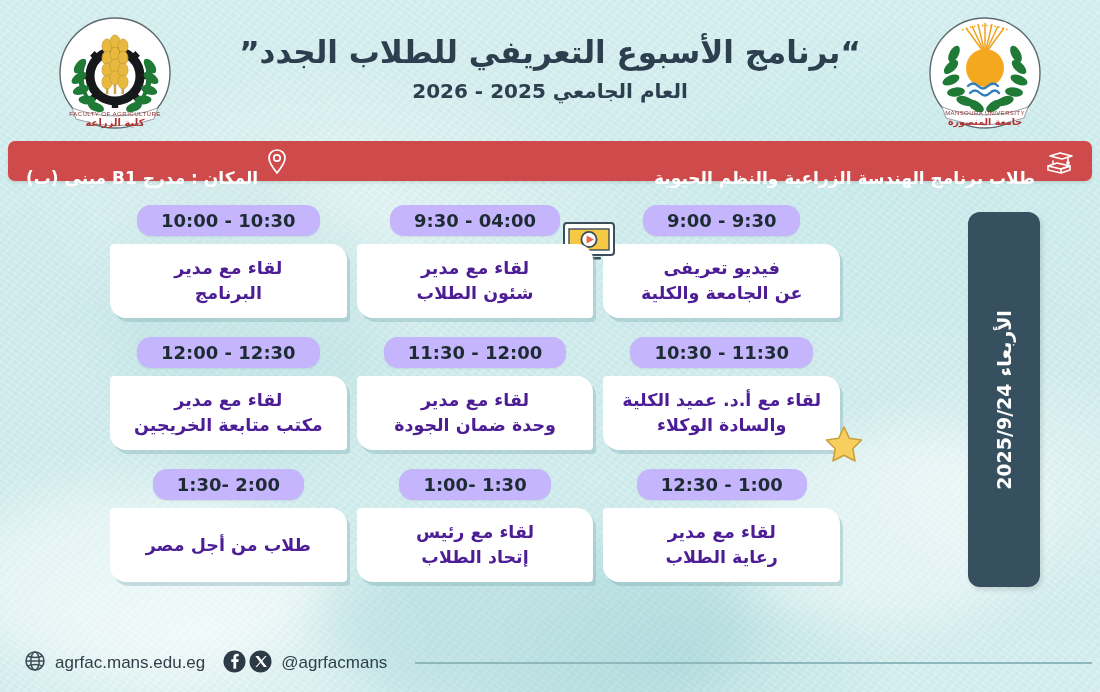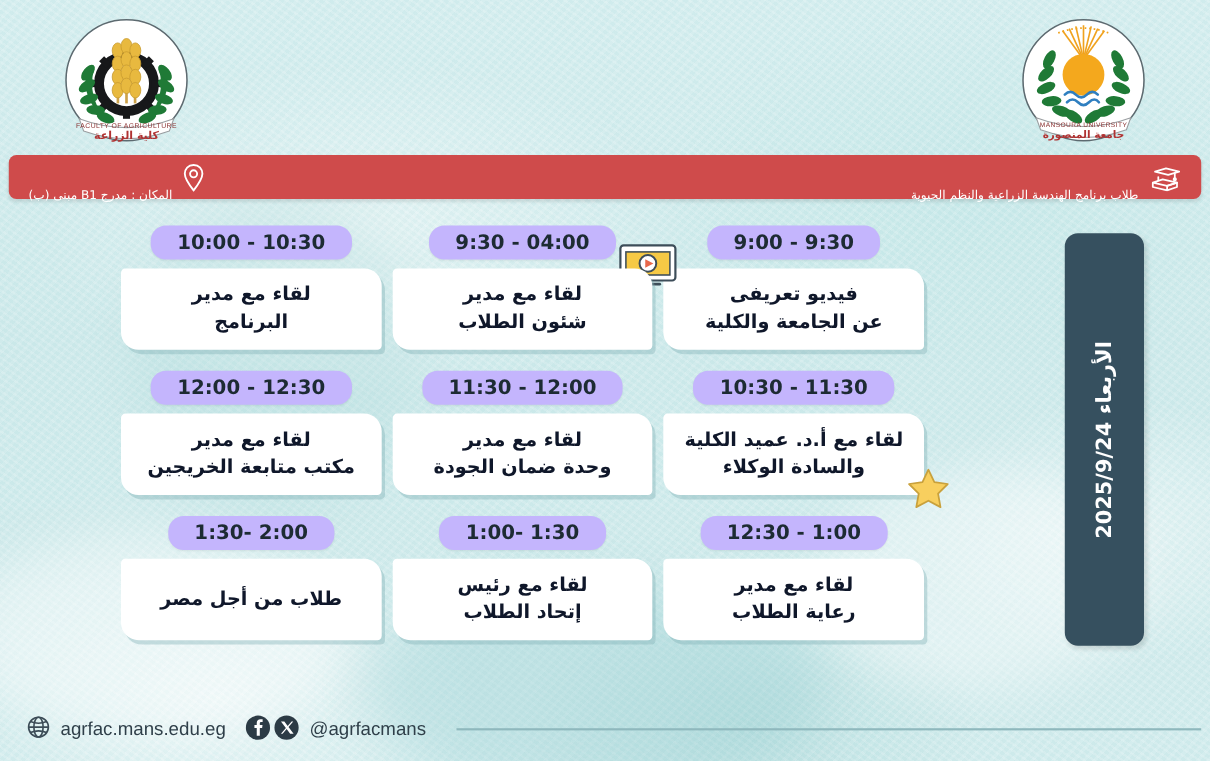--- a/index.html
+++ b/index.html
@@ -54,21 +54,21 @@
   
   .banner{
     position:absolute;left:8px;top:141px;width:1084px;height:40px;
     background:#cf4b4b;border-radius:7px;
     display:flex;align-items:center;justify-content:space-between;
     padding:0 18px;box-sizing:border-box;
     box-shadow:0 2px 3px rgba(0,0,0,.10);
   }
   .banner-group{display:flex;align-items:center;gap:9px;}
   .banner-text{
-    color:#ffffff;font-size:11px;font-weight:normal;white-space:nowrap;margin-top:33px;
+    color:#ffffff;font-size:17px;font-weight:bold;white-space:nowrap;margin-top:33px;
   }
   .banner-icon{display:flex;align-items:center;}
 
   
   .date-panel{
     position:absolute;right:60px;top:212px;width:72px;height:375px;
     background:#36505f;border-radius:12px;
     box-shadow:2px 3px 5px rgba(0,0,0,.13);
     display:flex;align-items:center;justify-content:center;
   }
@@ -101,21 +101,21 @@
   .card{
     margin-top:8px;width:100%;height:74px;
     background:#ffffff;
     border-radius:4px 16px 4px 16px;
     box-shadow:3px 4px 0 rgba(130,178,182,.40);
     display:flex;flex-direction:column;align-items:center;justify-content:center;
     box-sizing:border-box;padding:4px 8px;
     position:relative;
   }
   .card-line{
-    font-size:17.5px;font-weight:bold;color:#0f172a;
+    font-size:17.5px;font-weight:bold;color:#4c1d95;
     line-height:1.42;white-space:nowrap;text-align:center;
   }
 
   
   .deco-video{position:absolute;left:-42px;top:-24px;width:56px;height:42px;}
   .deco-star{position:absolute;right:-24px;bottom:-14px;width:40px;height:40px;}
 
   
   .footer{
     position:absolute;left:0;bottom:0;width:1100px;height:58px;
@@ -246,20 +246,24 @@
             <ellipse cx="68" cy="92" rx="9" ry="4.6" transform="rotate(-34 68 92)"></ellipse>
           </g>
         </g>
 
         <path d="M16 93 q43 16 86 0 l-4 11 q-39 14 -78 0z" fill="#ffffff" stroke="#9a9ea1" stroke-width="1"></path>
         <text x="59" y="101" text-anchor="middle" font-size="6" fill="#8a3030" font-family="'Liberation Sans',sans-serif" letter-spacing=".4">MANSOURA UNIVERSITY</text>
         <text x="59" y="111" text-anchor="middle" font-size="9.5" fill="#b03232" font-weight="bold" font-family="'DejaVu Sans',sans-serif">جامعة المنصورة</text>
       </svg>
     </div>
 
+    <div class="title-wrap">
+      <div class="title">“برنامج الأسبوع التعريفي للطلاب الجدد”</div>
+      <div class="subtitle">العام الجامعي 2025 - 2026</div>
+    </div>
   </div>
 
   <div class="banner">
     <div class="banner-group">
       <span class="banner-icon">
         <svg width="30" height="26" viewBox="0 0 30 26" fill="none" stroke="#ffffff" stroke-width="1.6" stroke-linejoin="round">
           <path d="M4 18 L13 15 L26 18 L17 21 Z"></path>
           <path d="M4 18 L4 22 L17 25 L17 21"></path>
           <path d="M17 21 L26 18 L26 22 L17 25"></path>
           <path d="M6 8 L16 5 L28 8 L18 11 Z"></path>

